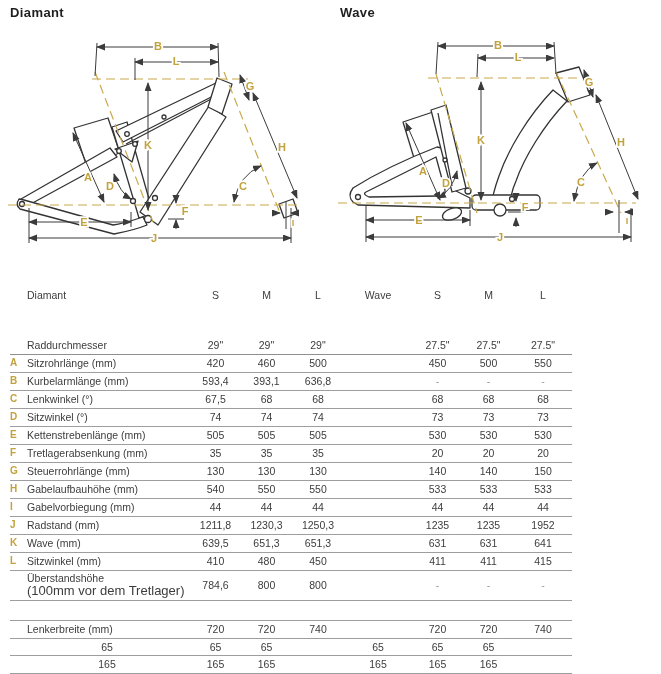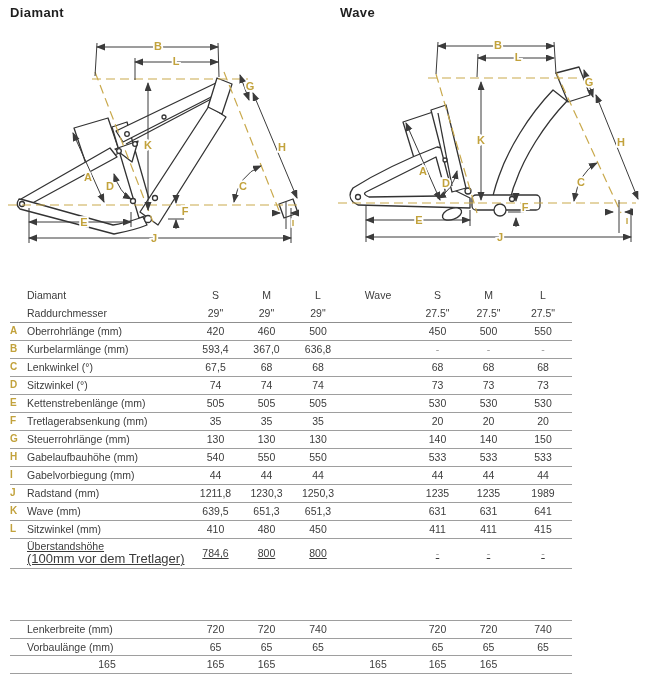--- a/index.html
+++ b/index.html
@@ -11,22 +11,22 @@
   svg text{font-family:"Liberation Sans",sans-serif;font-size:11px;font-weight:600;fill:#C2A23C;
     paint-order:stroke;stroke:#ffffff;stroke-width:3.5px;text-anchor:middle;}
   svg text.small{font-size:9px;}
   
   .geo-table{position:absolute;left:10px;width:562px;}
   #upper-table{top:286px;}
   #lower-table{top:588px;border-top:1.5px solid #9e9e9e;margin-top:32px;}
   .t-row{display:grid;grid-template-columns:14px 166px 51px 51px 52px 68px 51px 51px 58px;
     align-items:center;height:18px;box-sizing:border-box;border-bottom:1.5px solid #9e9e9e;font-size:10.5px;}
   .t-row.hdr,.t-row.hdr2{border-bottom:none;height:18.5px;}
-  .t-row.hdr2{border-bottom:1.5px solid #8f8f8f;}
-  .t-row.tall{height:30px;text-decoration:underline;}
+  .t-row.hdr2{border-bottom:1.5px solid #8f8f8f;margin-top:32px;}
+  .t-row.tall{height:30px;}
   #lower-table .t-row{height:17.7px;}
   .cell{white-space:nowrap;line-height:1.05;}
   .c-key{color:#C2A23C;font-size:10px;font-weight:600;}
   .c-label{padding-left:3px;}
   .c-num,.c-wavehead{text-align:center;}
   .c-dim{color:#9a9a9a;}
   .lbl2{font-size:13px;}
 </style>
 </head>
 <body>
@@ -193,37 +193,37 @@
       <div class="cell c-num">29"</div>
       <div class="cell c-num">29"</div>
       <div class="cell c-wavehead"></div>
       <div class="cell c-num">27.5"</div>
       <div class="cell c-num">27.5"</div>
       <div class="cell c-num">27.5"</div>
     </div>
     <div class="t-row ">
       <div class="cell c-key">A</div>
       <div class="cell c-label">
-        <div>Oberrohrlänge (mm)</div>
+        <div>Sitzrohrlänge (mm)</div>
       </div>
       <div class="cell c-num">420</div>
       <div class="cell c-num">460</div>
       <div class="cell c-num">500</div>
       <div class="cell c-wavehead"></div>
       <div class="cell c-num">450</div>
       <div class="cell c-num">500</div>
       <div class="cell c-num">550</div>
     </div>
     <div class="t-row ">
       <div class="cell c-key">B</div>
       <div class="cell c-label">
         <div>Kurbelarmlänge (mm)</div>
       </div>
       <div class="cell c-num">593,4</div>
-      <div class="cell c-num">367,0</div>
+      <div class="cell c-num">393,1</div>
       <div class="cell c-num">636,8</div>
       <div class="cell c-wavehead"></div>
       <div class="cell c-num c-dim">-</div>
       <div class="cell c-num c-dim">-</div>
       <div class="cell c-num c-dim">-</div>
     </div>
     <div class="t-row ">
       <div class="cell c-key">C</div>
       <div class="cell c-label">
         <div>Lenkwinkel (°)</div>
@@ -318,21 +318,21 @@
       <div class="cell c-key">J</div>
       <div class="cell c-label">
         <div>Radstand (mm)</div>
       </div>
       <div class="cell c-num">1211,8</div>
       <div class="cell c-num">1230,3</div>
       <div class="cell c-num">1250,3</div>
       <div class="cell c-wavehead"></div>
       <div class="cell c-num">1235</div>
       <div class="cell c-num">1235</div>
-      <div class="cell c-num">1989</div>
+      <div class="cell c-num">1952</div>
     </div>
     <div class="t-row ">
       <div class="cell c-key">K</div>
       <div class="cell c-label">
         <div>Wave (mm)</div>
       </div>
       <div class="cell c-num">639,5</div>
       <div class="cell c-num">651,3</div>
       <div class="cell c-num">651,3</div>
       <div class="cell c-wavehead"></div>
@@ -375,21 +375,20 @@
       <div class="cell c-num">720</div>
       <div class="cell c-num">720</div>
       <div class="cell c-num">740</div>
       <div class="cell c-wavehead"></div>
       <div class="cell c-num">720</div>
       <div class="cell c-num">720</div>
       <div class="cell c-num">740</div>
     </div>
     <div class="t-row ">
       <div class="cell c-key"></div>
-      <div class="cell c-label">Vorbaulänge (mm)</div>
       <div class="cell c-num">65</div>
       <div class="cell c-num">65</div>
       <div class="cell c-num">65</div>
       <div class="cell c-wavehead"></div>
       <div class="cell c-num">65</div>
       <div class="cell c-num">65</div>
       <div class="cell c-num">65</div>
     </div>
     <div class="t-row ">
       <div class="cell c-key"></div>

